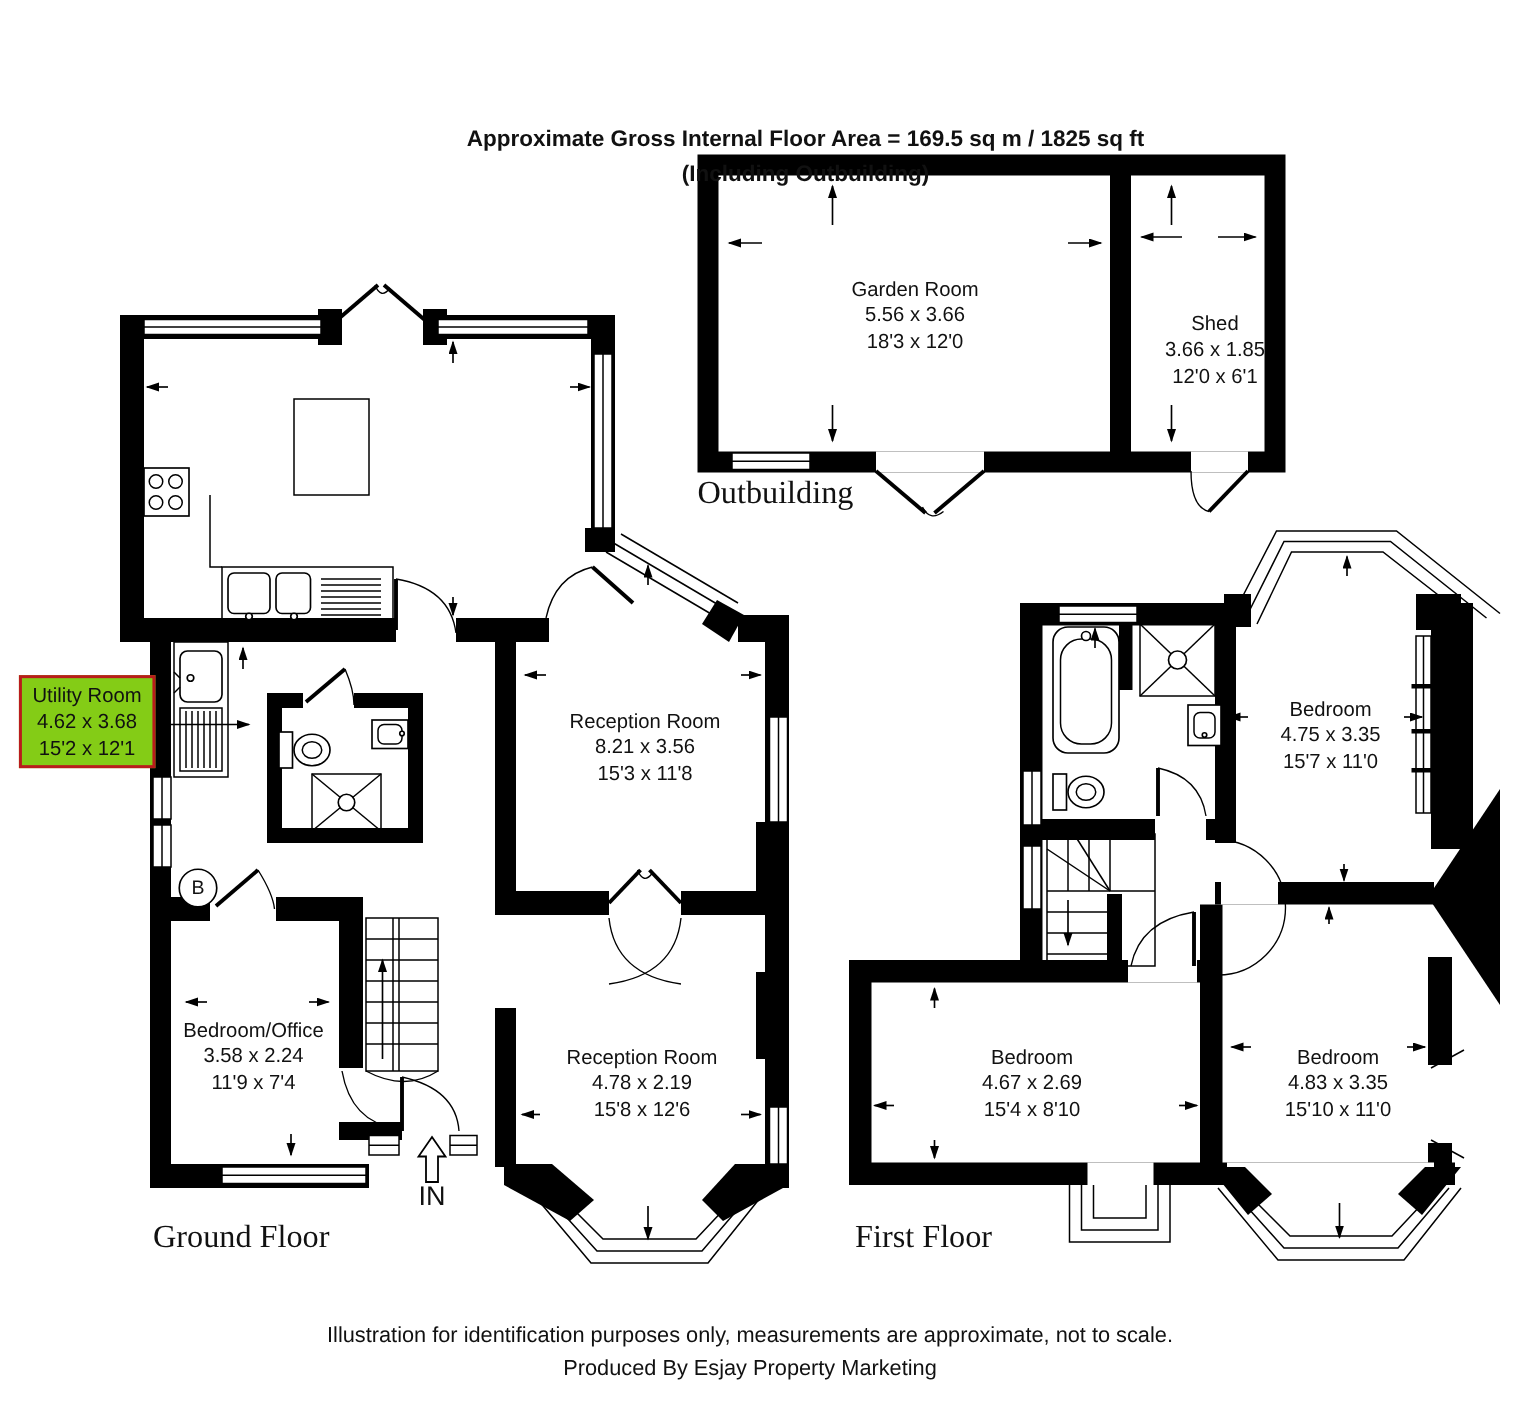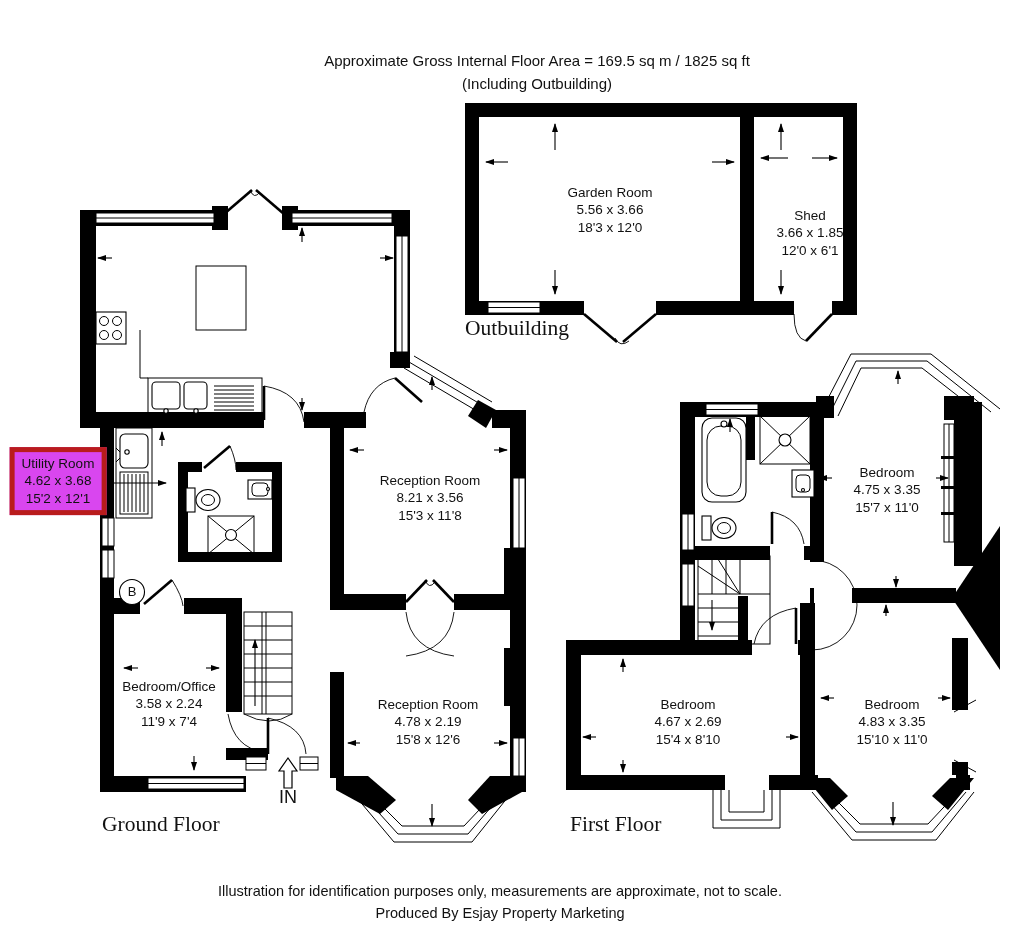--- a/index.html
+++ b/index.html
@@ -8,23 +8,23 @@
   #plan-svg{position:absolute;left:0;top:0;}
   .wall{fill:#000;stroke:none;}
   .win{fill:#fff;stroke:#000;stroke-width:1;}
   .thin{fill:none;stroke:#000;stroke-width:1;}
   .fix{fill:#fff;stroke:#000;stroke-width:1.1;}
   .leaf{stroke:#000;stroke-width:2.6;fill:none;}
   .arc{fill:none;stroke:#000;stroke-width:0.9;}
   .dim{stroke:#000;stroke-width:1.1;fill:none;}
   .lbl{position:absolute;transform:translate(-50%,-50%);text-align:center;
        font-size:13.5px;line-height:1.28;white-space:nowrap;color:#111;}
-  .hdr{font-weight:normal;font-size:15px;}
+  .hdr{font-weight:bold;font-size:15px;margin-top:32px;}
   .big{position:absolute;font-size:21.5px;color:#111;white-space:nowrap;font-family:Liberation Serif, serif;}
-  .lbl-box{border:5px solid #b91c1c;background:#d946ef;padding:3px 7px;}
+  .lbl-box{border:2px solid #b91c1c;background:#84cc16;padding:3px 7px;}
   .ftr{font-size:14.5px;}
   .inlbl{font-size:18px;}
   .blbl{font-size:13px;}
 </style>
 </head>
 <body>
 
 <div id="stage">
 
 <svg id="plan-svg" width="1024" height="934" viewBox="0 0 1024 934">

